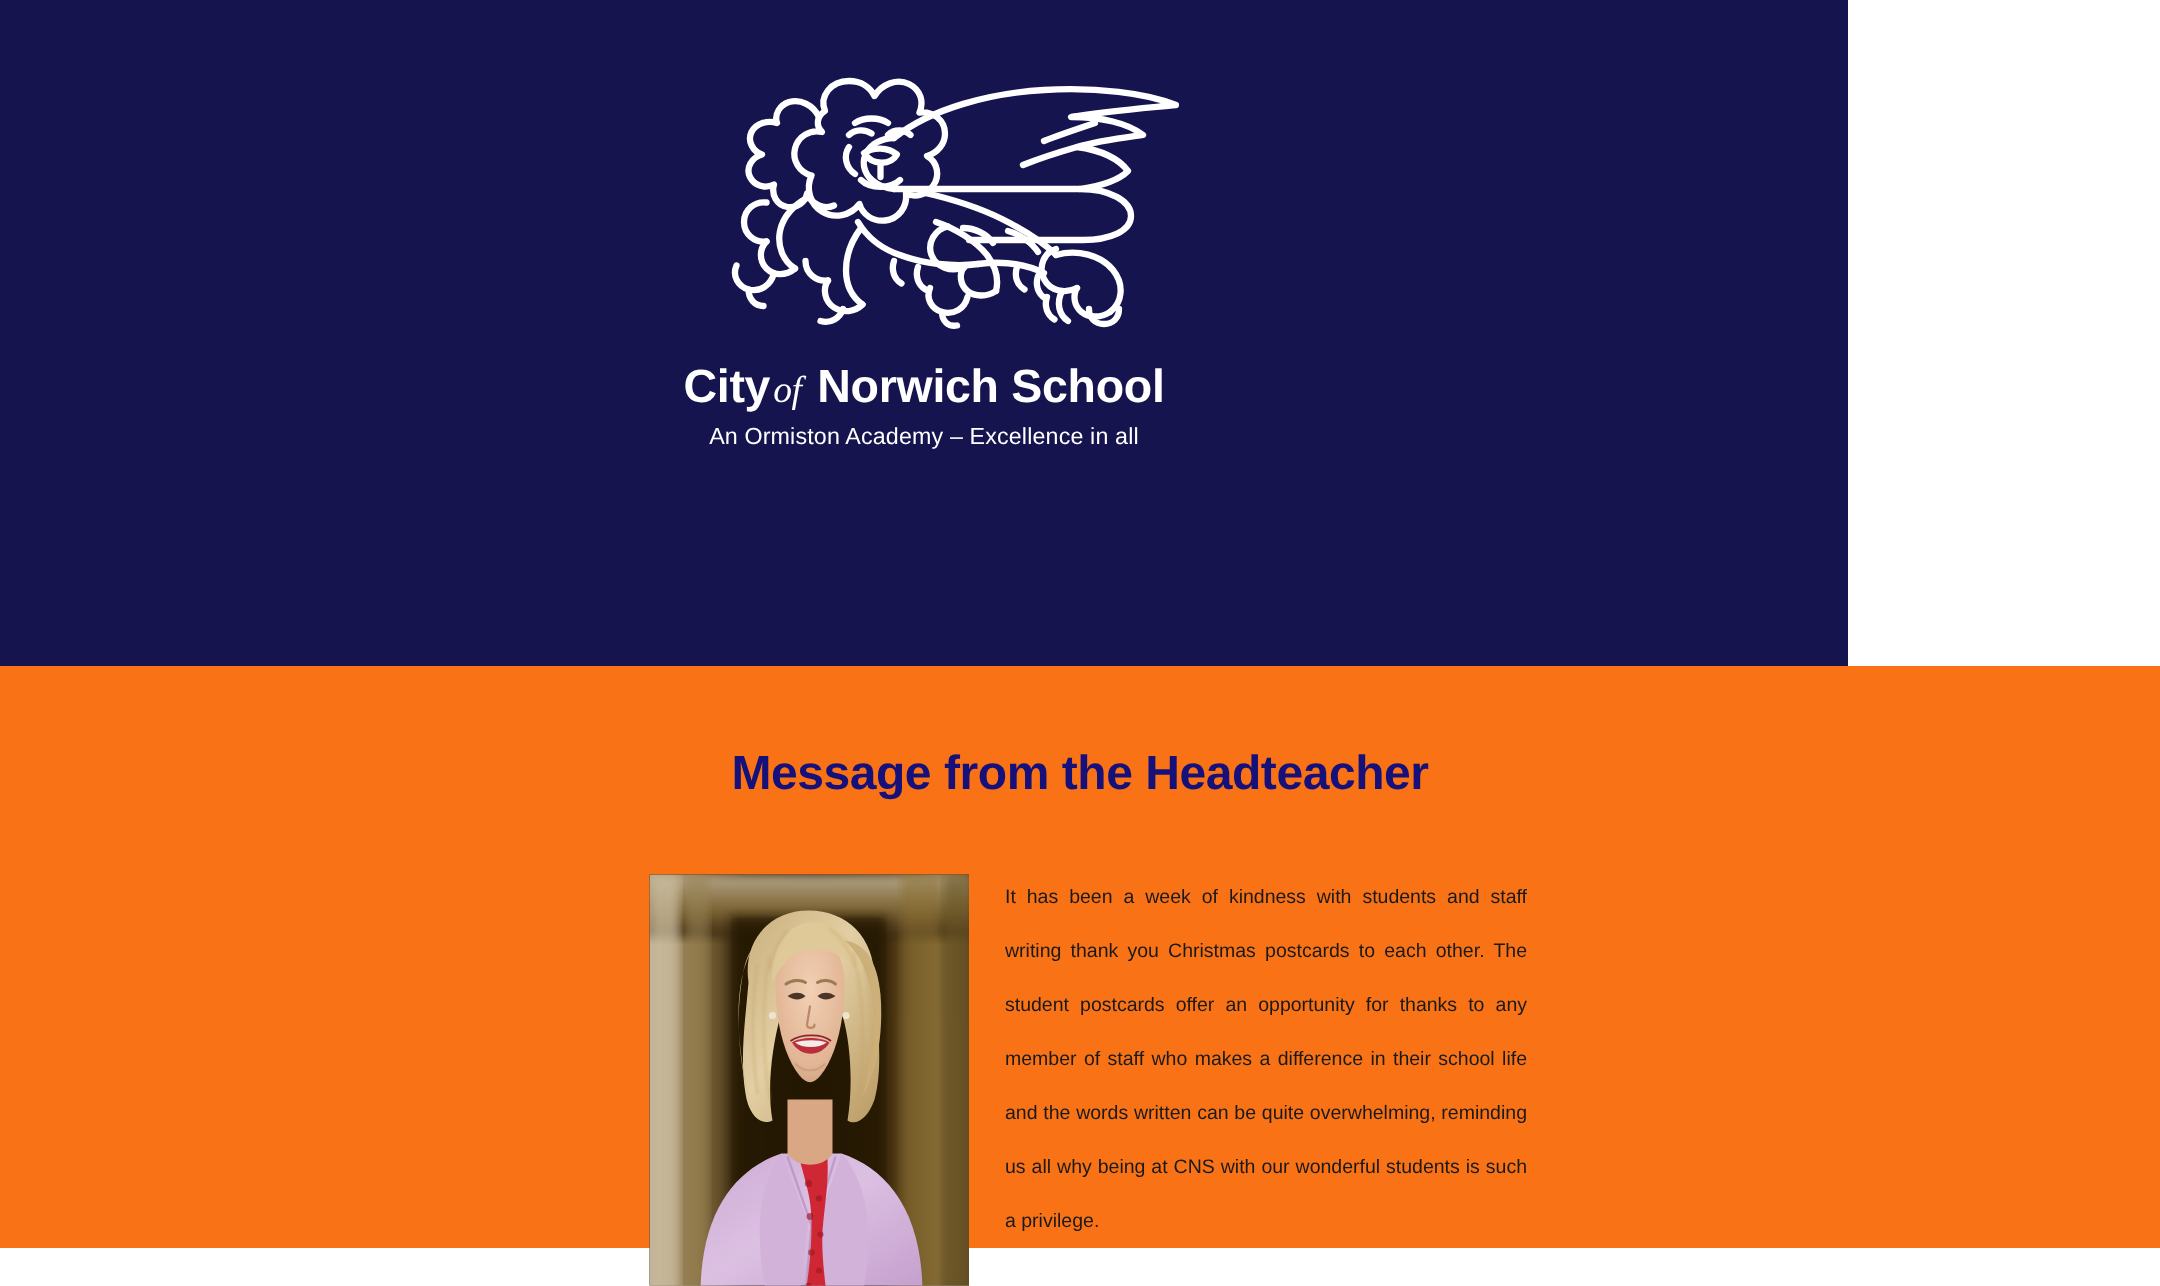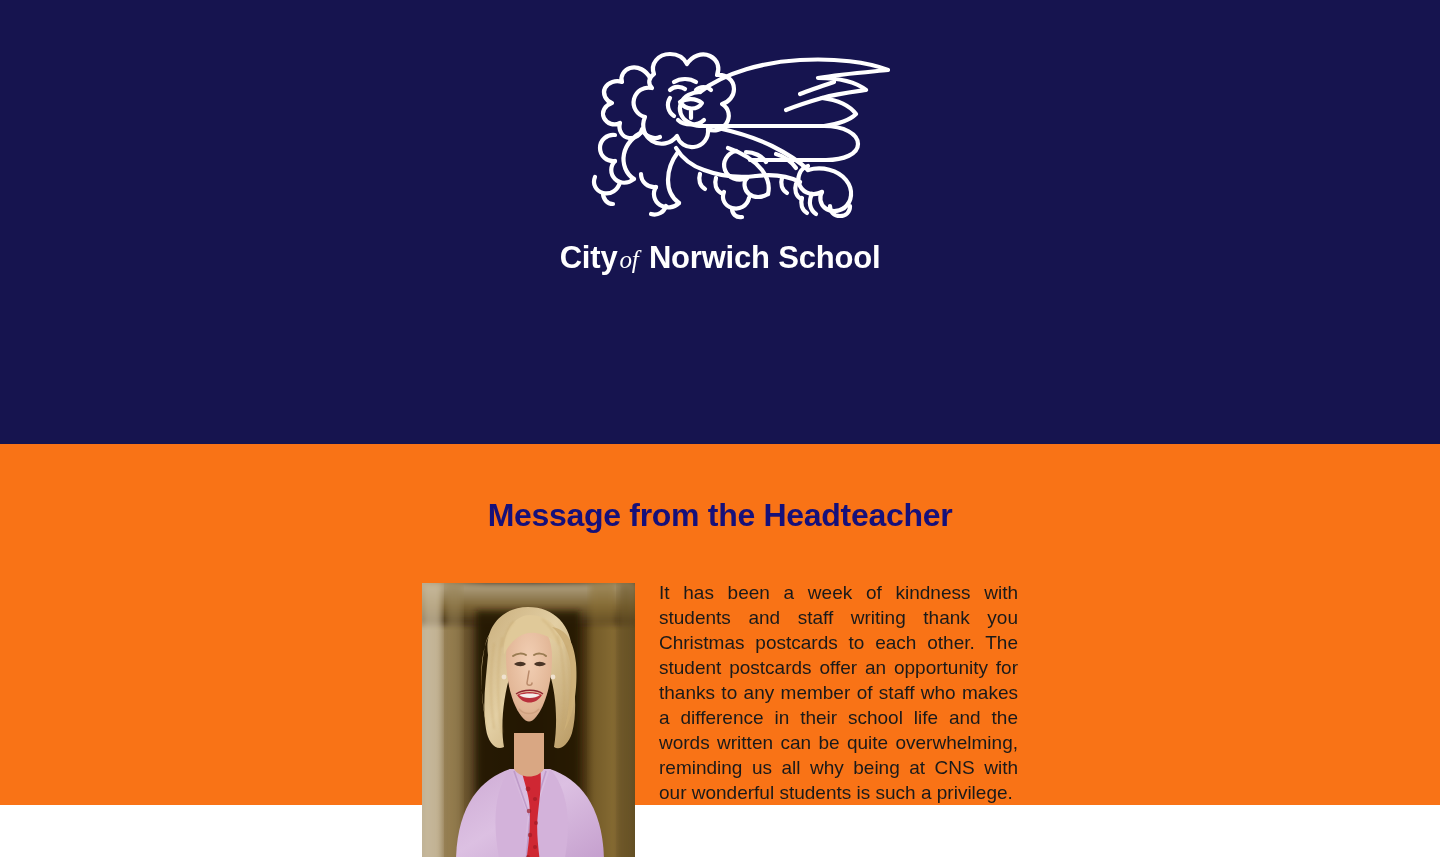--- a/index.html
+++ b/index.html
@@ -9,21 +9,21 @@
   body {
     width: 1440px;
     height: 857px;
     overflow: hidden;
     background: #ffffff;
     font-family: "Liberation Sans", sans-serif;
   }
 
   
   .masthead {
-    width: 1440px;
+    width: 1232px;
     height: 444px;
     background: #16144f;
     box-sizing: border-box;
     display: flex;
     flex-direction: column;
     align-items: center;
     overflow: hidden;
   }
 
   .crest {
@@ -94,23 +94,24 @@
     font-size: 32px;
     font-weight: 700;
     letter-spacing: -0.3px;
     line-height: 1.2;
     white-space: nowrap;
   }
 
   .article-flow {
     margin-top: 46px;
     color: #1a1a1a;
-    font-size: 19px;
-    line-height: 25px;
+    font-size: 13px;
+    line-height: 36px;
     text-align: justify;
+    margin-left: 11px;
   }
 
   
   .headshot {
     float: left;
     width: 213px;
     height: 280px;
     margin: 3px 24px 10px 0;
     position: relative;
     overflow: hidden;
@@ -195,20 +196,21 @@
         <path d="M196 104 C204 104 212 108 216 114"></path>
         <path d="M226 106 C234 108 242 114 246 120"></path>
       </g>
     </svg>
   </div>
 
   <div class="wordmark">
     <span>City</span><span class="of">of</span> <span>Norwich School</span>
   </div>
 
+  <div class="strapline">An Ormiston Academy – Excellence in all</div>
 
 
 </header>
 
 <main class="page-body">
   <article class="article">
 
     <h1 class="article-title">Message from the Headteacher</h1>
 
     <div class="article-flow">

